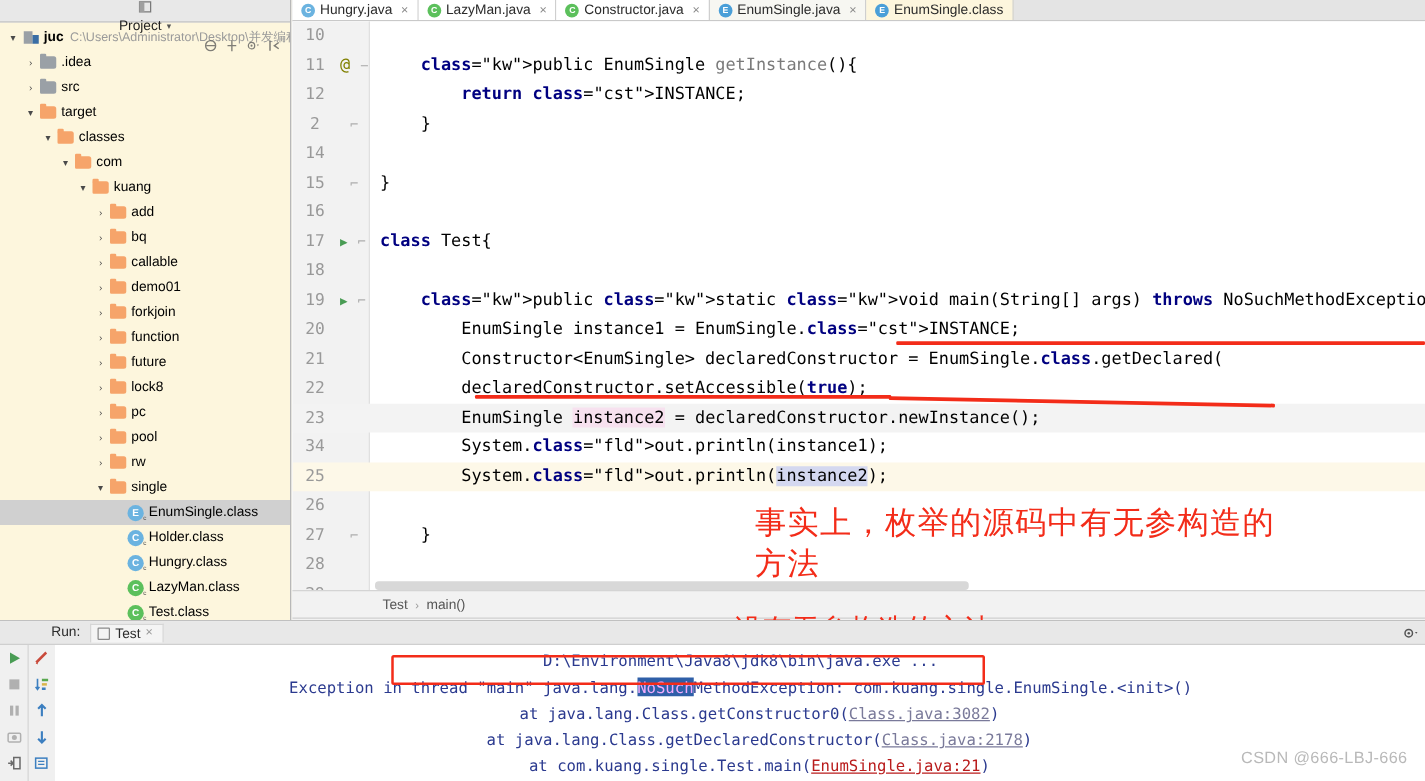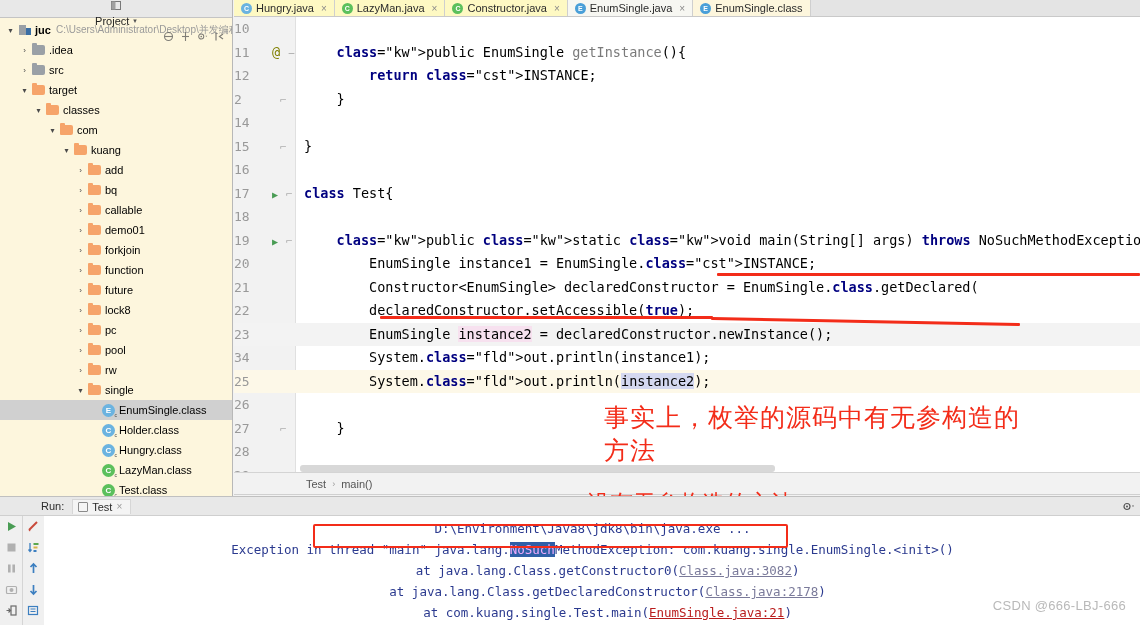--- a/index.html
+++ b/index.html
@@ -56,21 +56,21 @@
   .path { color: #9a9a9a; margin-left: 5px; font-size: 10px; }
 
   
   .tabbar {
     position: absolute; left: 234px; top: 0; width: 906px; height: 17px;
     background: #e4e4e4; display: flex; align-items: stretch; border-bottom:1px solid #c9c9c9;
   }
   .tab {
     display: flex; align-items: center; gap: 4px; padding: 0 7px;
     font-size: 11px; color: #2b2b2b; border-right: 1px solid #cfcfcf;
-    background: #fef9c3; white-space: nowrap;
+    background: #ffffff; white-space: nowrap;
   }
   .tab.active { background: #f7f7f2; }
   .tab.yellow { background: #fdf6dd; }
   .tab .x { color: #8a8a8a; font-size: 10px; margin-left: 3px; }
   .tabico {
     width:11px;height:11px;border-radius:50%;background:#6bb3e0;color:#fff;
     font-size:7px;font-weight:bold;display:flex;align-items:center;justify-content:center;flex:0 0 11px;
   }
   .tabico.green{background:#5cc05c;}
   .tabico.blue2{background:#4a9fd8;}
@@ -85,21 +85,21 @@
     background: #f2f2f2; border-right: 1px solid #e0e0e0;
   }
   .codearea {
     position: absolute; left: 0; top: 0; width: 906px; height: 455px;
     font-family: "DejaVu Sans Mono", monospace; font-size: 13.5px;
   }
   .cline {
     position: relative; height: 23.5px; line-height: 23.5px; white-space: pre;
   }
   .cline .num {
-    position: absolute; left: 0; width: 36px; text-align: left;
+    position: absolute; left: 0; width: 36px; text-align: center;
     color: #999999; font-size: 13px; font-family: "DejaVu Sans Mono", monospace;
   }
   .cline .marks { position: absolute; left: 38px; width: 24px; text-align:left; }
   .cline .code { position: absolute; left: 70px; color: #000000; }
   .cline.hl { background: #fdf8e8; }
   .cline.hl2 { background: #f3f3f3; }
   .kw { color: #000080; font-weight: bold; }
   .meth { color: #7a7a7a; }
   .run-tri { color:#499c54; font-size:10px; }
   .fold { color:#b0b0b0; font-size:11px; }

